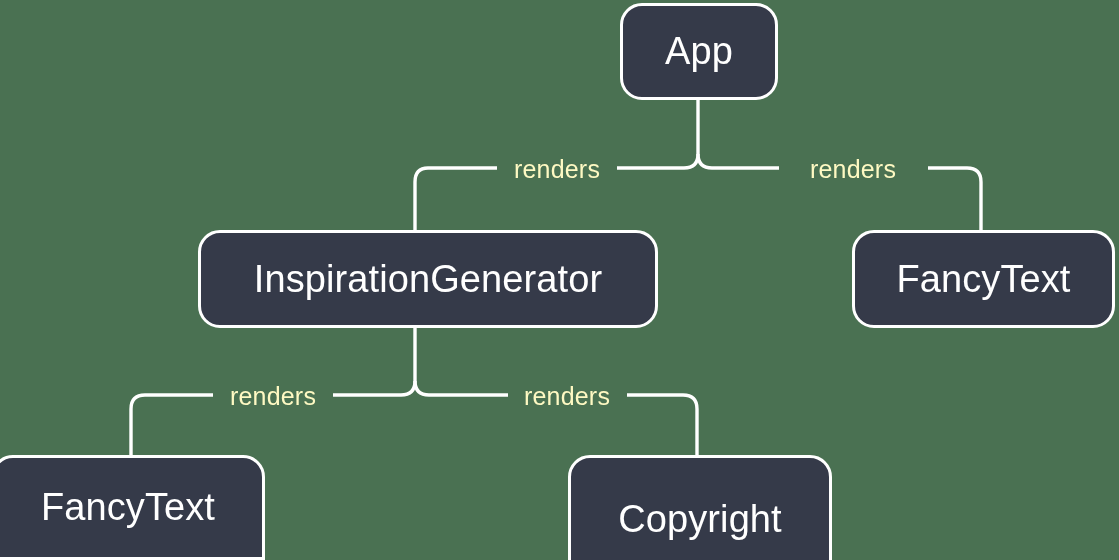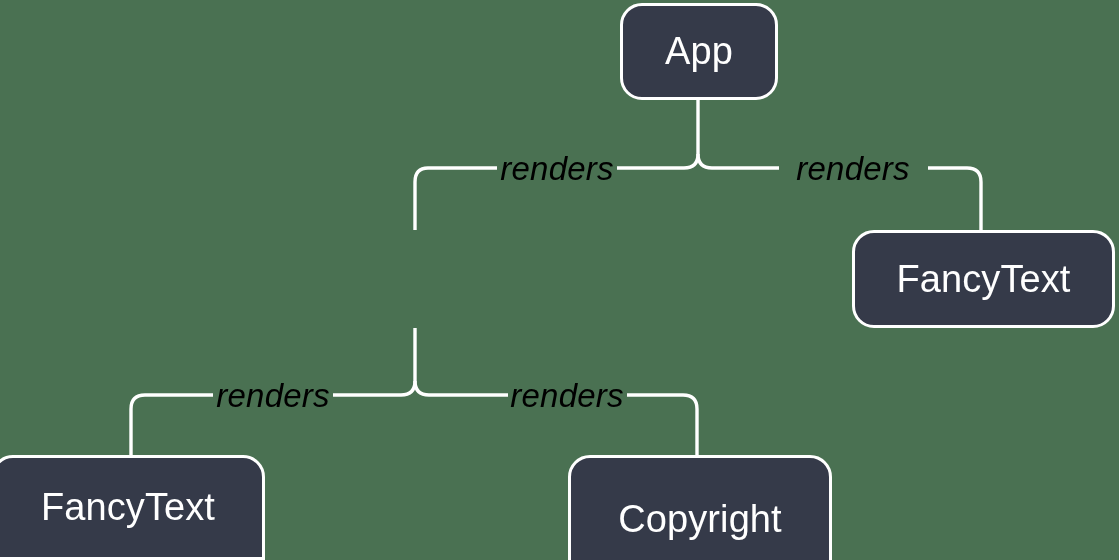--- a/index.html
+++ b/index.html
@@ -42,27 +42,26 @@
   }
   .node-app        { left: 620px; top: 3px;   width: 158px; height: 97px; }
   .node-inspgen    { left: 198px; top: 230px; width: 460px; height: 98px; }
   .node-fancy-r    { left: 852px; top: 230px; width: 263px; height: 98px; }
   .node-fancy-b    { left: -9px;  top: 455px; width: 274px; height: 105px;
                      border-bottom-left-radius: 0; border-bottom-right-radius: 0; }
   .node-copyright  { left: 568px; top: 455px; width: 264px; height: 129px;
                      border-bottom-left-radius: 0; border-bottom-right-radius: 0; }
   .edge-label {
     position: absolute;
-    color: #000000;
-    font-size: 33px;
+    color: #fef9c3;
+    font-size: 25px;
     font-weight: 400;
     letter-spacing: 0.2px;
     white-space: nowrap;
     transform: translate(-50%, -50%);
-    font-style: italic;
   }
   .lbl-r1 { left: 557px; top: 169px; }
   .lbl-r2 { left: 853px; top: 169px; }
   .lbl-r3 { left: 273px; top: 396px; }
   .lbl-r4 { left: 567px; top: 396px; }
 </style>
 </head>
 <body>
 
 <div id="diagram">
@@ -93,20 +92,23 @@
       <path d="M 429,395 L 508,395"></path>
       <path d="M 627,395 L 683,395"></path>
       <path d="M 683,395 Q 697,395 697,409 L 697,455"></path>
     </g>
   </svg>
 
   <div class="node node-app">
     <span>App</span>
   </div>
 
+  <div class="node node-inspgen">
+    <span>InspirationGenerator</span>
+  </div>
 
   <div class="node node-fancy-r">
     <span>FancyText</span>
   </div>
 
   <div class="node node-fancy-b">
     <span>FancyText</span>
   </div>
 
   <div class="node node-copyright">

